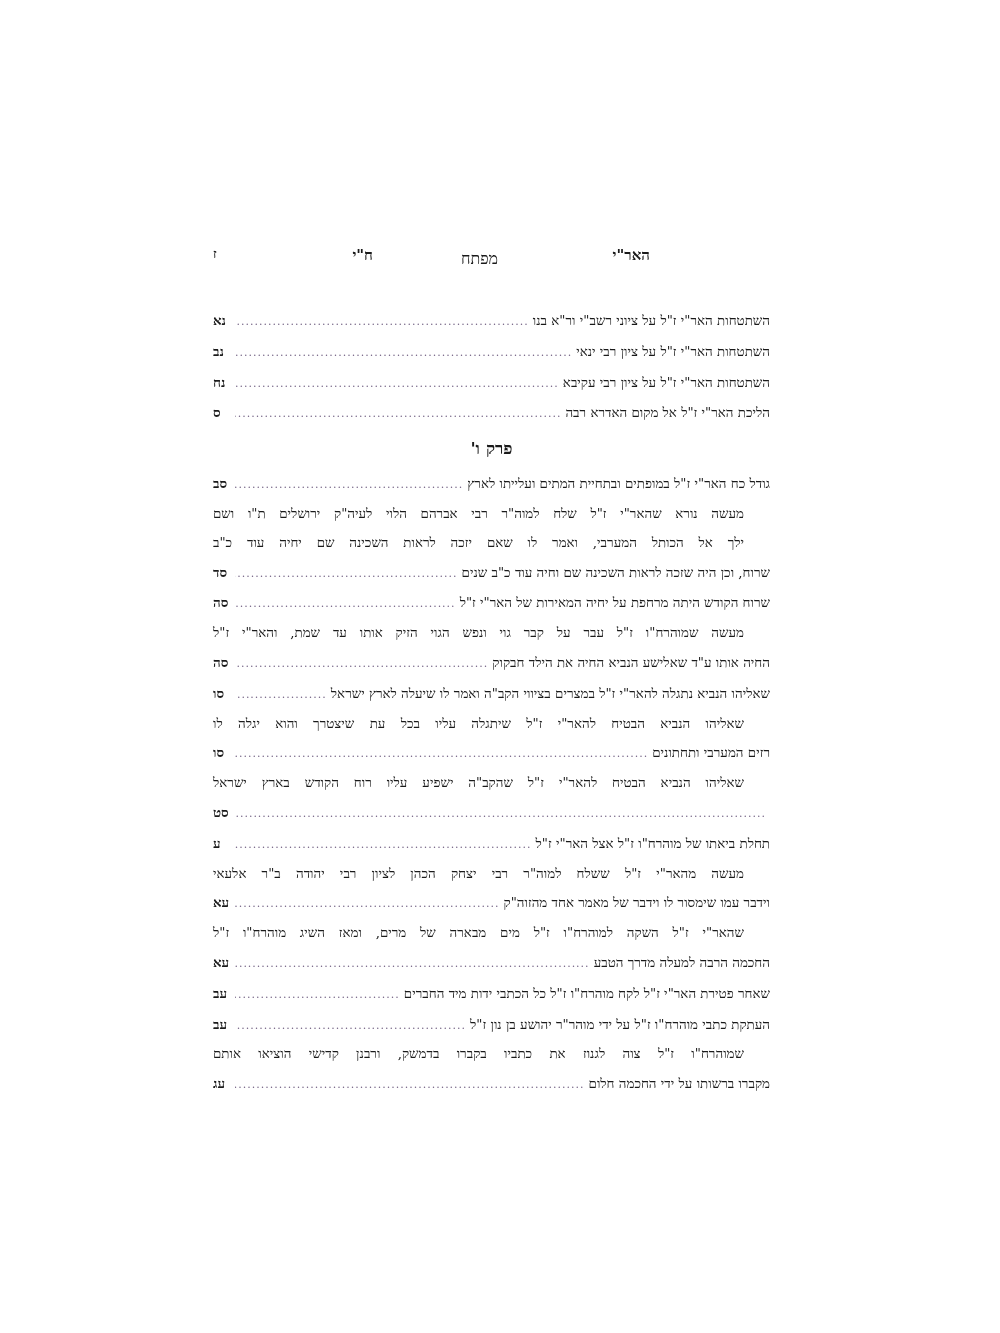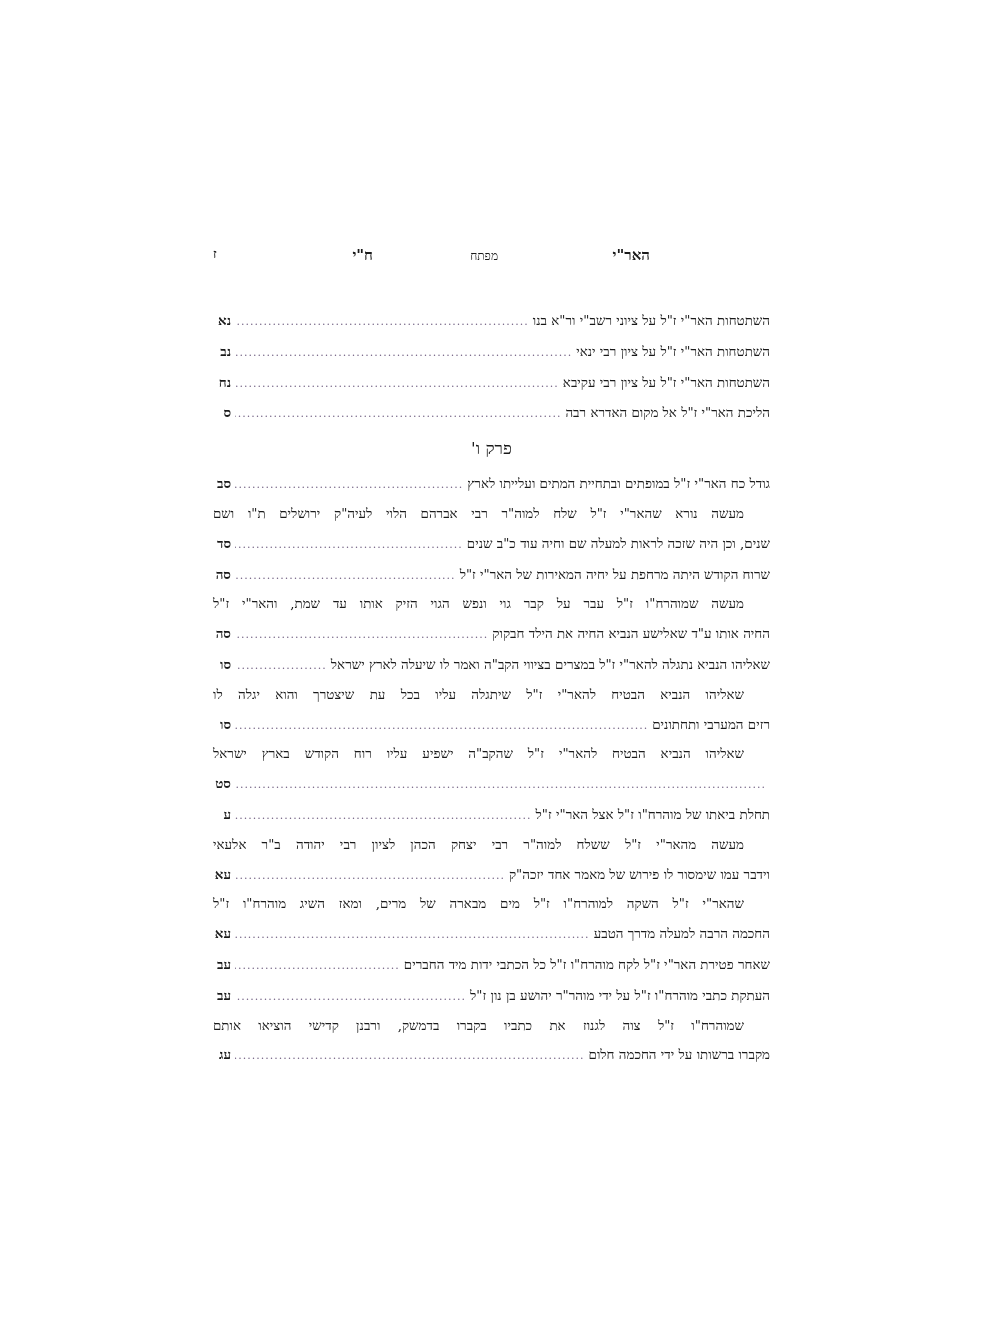--- a/index.html
+++ b/index.html
@@ -27,21 +27,21 @@
       height: 24px;
       font-weight: bold;
       font-size: 15px;
     }
     .running-head span {
       position: absolute;
       top: 0;
       white-space: nowrap;
     }
     .rh-left-title { right: 120px; }
-    .rh-center { right: 272px; font-weight: normal; font-size: 12px; top: 3px !important; }
+    .rh-center { right: 272px; font-weight: normal; font-size: 16px; top: 3px !important; }
     .rh-right-title { right: 397px; }
     .rh-page { left: 0; font-size: 13px; }
 
     .toc {
       margin-top: 36px;
       font-size: 13.4px;
       line-height: 28.8px;
     }
     .entry {
       position: relative;
@@ -62,33 +62,33 @@
       letter-spacing: 1px;
       font-size: 11px;
     }
     .line .dots::before {
       content: "........................................................................................................................................................................";
     }
     .line .page-num {
       flex: 0 0 auto;
       font-weight: bold;
       min-width: 18px;
-      text-align: right;
+      text-align: left;
     }
     .cont {
       padding-right: 26px;
     }
     .cont-full {
       text-align: justify;
       text-align-last: justify;
       white-space: nowrap;
     }
     .chapter-title {
       text-align: center;
-      font-weight: normal;
+      font-weight: bold;
       font-size: 17px;
       line-height: 34px;
       margin: 2px 0 4px 0;
     }
   </style>
 </head>
 <body>
 
 <div class="page">
 
@@ -135,22 +135,23 @@
     <div class="entry">
       <div class="line">
         <span class="text">גודל כח האר"י ז"ל במופתים ובתחיית המתים ועלייתו לארץ</span>
         <span class="dots"></span>
         <span class="page-num">סב</span>
       </div>
     </div>
 
     <div class="entry">
       <div class="cont cont-full">מעשה נורא שהאר"י ז"ל שלח למוה"ר רבי אברהם הלוי לעיה"ק ירושלים ת"ו ושם</div>
-      <div class="line">
-        <span class="text">שנים, וכן היה שזכה לראות למעלה שם וחיה עוד כ"ב שנים</span>
+      <div class="cont cont-full">ילך אל הכותל המערבי, ואמר לו שאם יזכה לראות השכינה שם יחיה עוד כ"ב</div>
+      <div class="line">
+        <span class="text">שרוח, וכן היה שזכה לראות השכינה שם וחיה עוד כ"ב שנים</span>
         <span class="dots"></span>
         <span class="page-num">סד</span>
       </div>
     </div>
 
     <div class="entry">
       <div class="line">
         <span class="text">שרוח הקודש היתה מרחפת על יחיה המאירות של האר"י ז"ל</span>
         <span class="dots"></span>
         <span class="page-num">סה</span>
@@ -195,21 +196,21 @@
       <div class="line">
         <span class="text">תחלת ביאתו של מוהרח"ו ז"ל אצל האר"י ז"ל</span>
         <span class="dots"></span>
         <span class="page-num">ע</span>
       </div>
     </div>
 
     <div class="entry">
       <div class="cont cont-full">מעשה מהאר"י ז"ל ששלח למוה"ר רבי יצחק הכהן לציון רבי יהודה ב"ר אלעאי</div>
       <div class="line">
-        <span class="text">וידבר עמו שימסור לו פירוש של מאמר אחד יזכה"ק</span>
+        <span class="text">וידבר עמו שימסור לו וידבר של מאמר אחד מהזוה"ק</span>
         <span class="dots"></span>
         <span class="page-num">עא</span>
       </div>
     </div>
 
     <div class="entry">
       <div class="cont cont-full">שהאר"י ז"ל השקה למוהרח"ו ז"ל מים מבארה של מרים, ומאז השיג מוהרח"ו ז"ל</div>
       <div class="line">
         <span class="text">החכמה הרבה למעלה מדרך הטבע</span>
         <span class="dots"></span>

